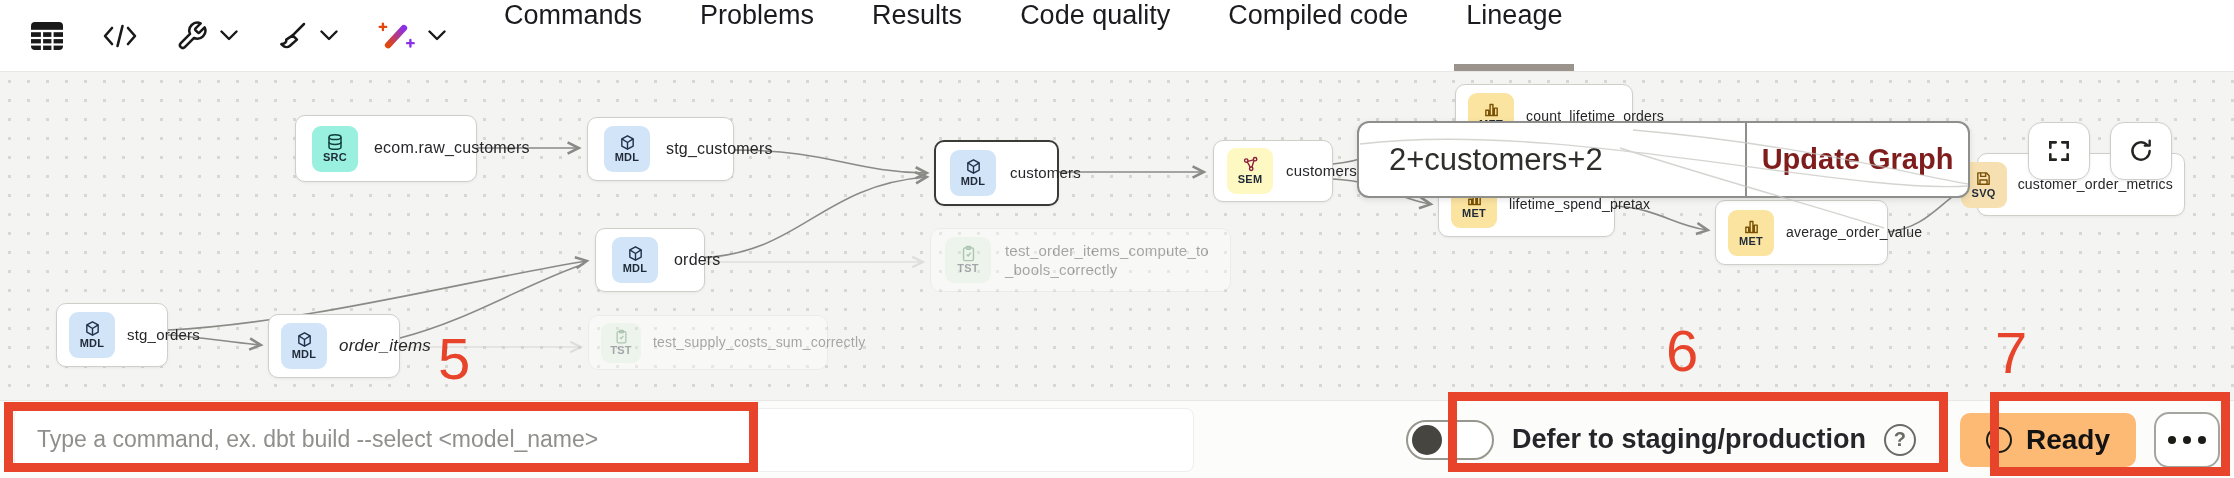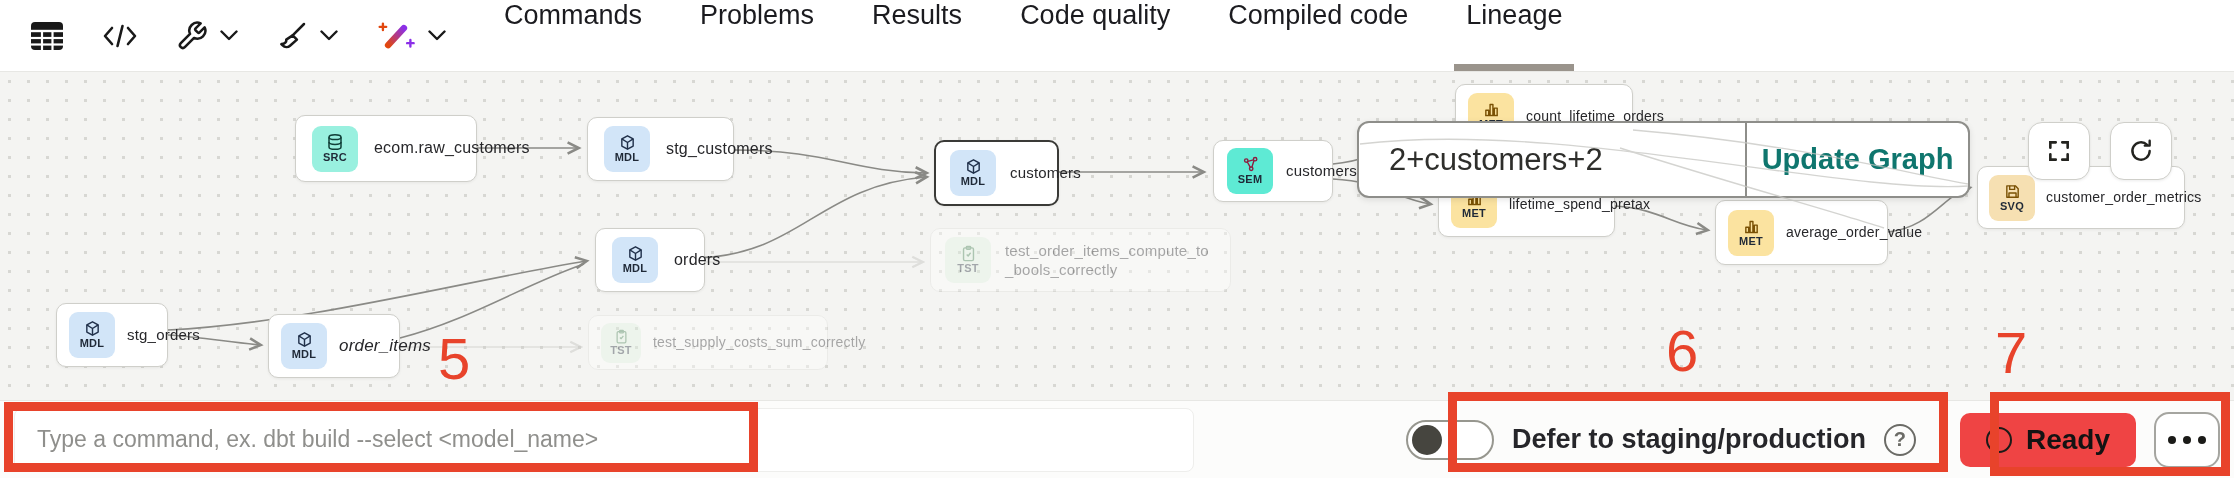--- a/index.html
+++ b/index.html
@@ -26,53 +26,53 @@
 
   .node { position:absolute; z-index:2; display:flex; align-items:center; gap:16px; padding:12px 16px;
           background:#fff; border:1.5px solid #cfcfca; border-radius:10px;
           box-shadow:0 1px 3px rgba(0,0,0,.06); }
   .node.selected { border:2.5px solid #3a3a37; }
   .node.faded { opacity:.38; box-shadow:none; border-color:#dededa; }
   .badge { width:46px; height:46px; border-radius:9px; display:flex; flex-direction:column;
            align-items:center; justify-content:center; flex:none; }
   .badge svg { display:block; }
   .badge .btxt { font-size:11px; font-weight:600; color:#1f2937; letter-spacing:.3px; line-height:1.1; }
-  .b-src { background:#99f0df; } .b-mdl { background:#d2e5f8; } .b-sem { background:#5eead4; }
+  .b-src { background:#99f0df; } .b-mdl { background:#d2e5f8; } .b-sem { background:#fef9c3; }
   .b-met { background:#fbe3a0; } .b-tst { background:#e4f5e3; } .b-svq { background:#f6e0b2; }
   .nlabel { font-size:16px; font-weight:500; color:#27272a; letter-spacing:.2px; line-height:1.3; }
   .nlabel.small { font-size:14px; }
   .nlabel.wrap { word-break:break-all; width:218px; }
 
   
   .selector { position:absolute; z-index:5; left:1357px; top:49px; width:613px; height:77px;
               background:#fff; border:2px solid #8e8e8a; border-radius:12px; display:flex;
               box-shadow:0 2px 6px rgba(0,0,0,.10); overflow:hidden; }
   .selector .query { width:388px; display:flex; align-items:center; padding-left:30px;
                      font-size:31px; color:#2e2e2b; border-right:2px solid #8e8e8a; }
   .selector .update-btn { flex:1; display:flex; align-items:center; justify-content:center;
-                          font-size:29px; font-weight:700; color:#0f766e; cursor:pointer; }
+                          font-size:29px; font-weight:700; color:#7f1d1d; cursor:pointer; }
 
   .canvas-btn { position:absolute; z-index:7; width:62px; height:58px; background:#fff;
                 border:1.5px solid #cfcfca; border-radius:14px; display:flex; align-items:center;
                 justify-content:center; box-shadow:0 1px 3px rgba(0,0,0,.08); cursor:pointer; }
 
   
   .bottombar { position:absolute; left:0; top:400px; width:2234px; height:78px; background:#fcfcfb;
                border-top:1px solid #e7e7e4; display:flex; align-items:center; padding:0 14px; }
   .cmd-input { width:1180px; height:64px; background:#fff; border:1px solid #eeeeec; border-radius:8px;
                font-family:"Liberation Sans", sans-serif; font-size:23px; color:#27272a; padding:0 22px; outline:none; }
   .cmd-input::placeholder { color:#8f8f8c; }
   .bb-right { margin-left:auto; display:flex; align-items:center; gap:18px; }
   .toggle { width:88px; height:40px; border:2px solid #97978f; border-radius:22px; background:#fff;
             position:relative; cursor:pointer; flex:none; }
   .toggle .knob { position:absolute; left:4px; top:3px; width:30px; height:30px; border-radius:50%; background:#46453f; }
   .defer-label { font-size:27px; font-weight:600; color:#26262a; white-space:nowrap; }
   .help { width:32px; height:32px; border:2px solid #6b6b66; border-radius:50%; color:#6b6b66;
           font-size:20px; font-weight:700; display:flex; align-items:center; justify-content:center; cursor:pointer; }
-  .ready-btn { height:54px; padding:0 26px; background:#ef4444; border-radius:10px; display:flex;
+  .ready-btn { height:54px; padding:0 26px; background:#fdba74; border-radius:10px; display:flex;
                align-items:center; gap:14px; font-size:28px; font-weight:600; color:#131313; cursor:pointer; margin-left:26px; }
   .ready-ring { width:26px; height:26px; border:2.5px solid #1b1b18; border-radius:50%; }
   .more-btn { width:66px; height:56px; background:#fff; border:2px solid #a5a5a0; border-radius:15px;
               display:flex; align-items:center; justify-content:center; gap:7px; cursor:pointer; }
   .more-btn i { width:8px; height:8px; background:#1b1b18; border-radius:50%; display:block; }
 
   
   .ann-box { position:absolute; z-index:50; border:9px solid #e8432b; pointer-events:none; }
   .ann-num { position:absolute; z-index:50; color:#e8432b; font-size:58px; line-height:1; pointer-events:none; }
 </style>
@@ -292,21 +292,21 @@
     <div class="badge b-met">
       <svg width="17" height="17" viewBox="0 0 24 24" fill="none" stroke="#7a5104" stroke-width="2" stroke-linejoin="round">
         <path d="M4 20v-7h4v7M10 20V5h4v15M16 20v-10h4v10"></path>
           <path d="M3 20.5h18"></path>
       </svg>
       <span class="btxt">MET</span>
     </div>
     <span class="nlabel" style="font-size:14px;">average_order_value</span>
   </div>
 
-  <div class="node" style="left:1977px; top:94px; width:208px; height:63px; gap:11px; padding:0 11px;">
+  <div class="node" style="left:1977px; top:81px; width:208px; height:63px; gap:11px; padding:0 11px;justify-content:flex-end;">
     <div class="badge b-svq">
       <svg width="17" height="17" viewBox="0 0 24 24" fill="none" stroke="#7a5104" stroke-width="2" stroke-linejoin="round">
         <path d="M4 4h12l4 4v12H4z"></path>
           <path d="M8 4v5h7V4"></path>
           <path d="M7 20v-6h10v6"></path>
       </svg>
       <span class="btxt">SVQ</span>
     </div>
     <span class="nlabel small">customer_order_metrics</span>
   </div>

